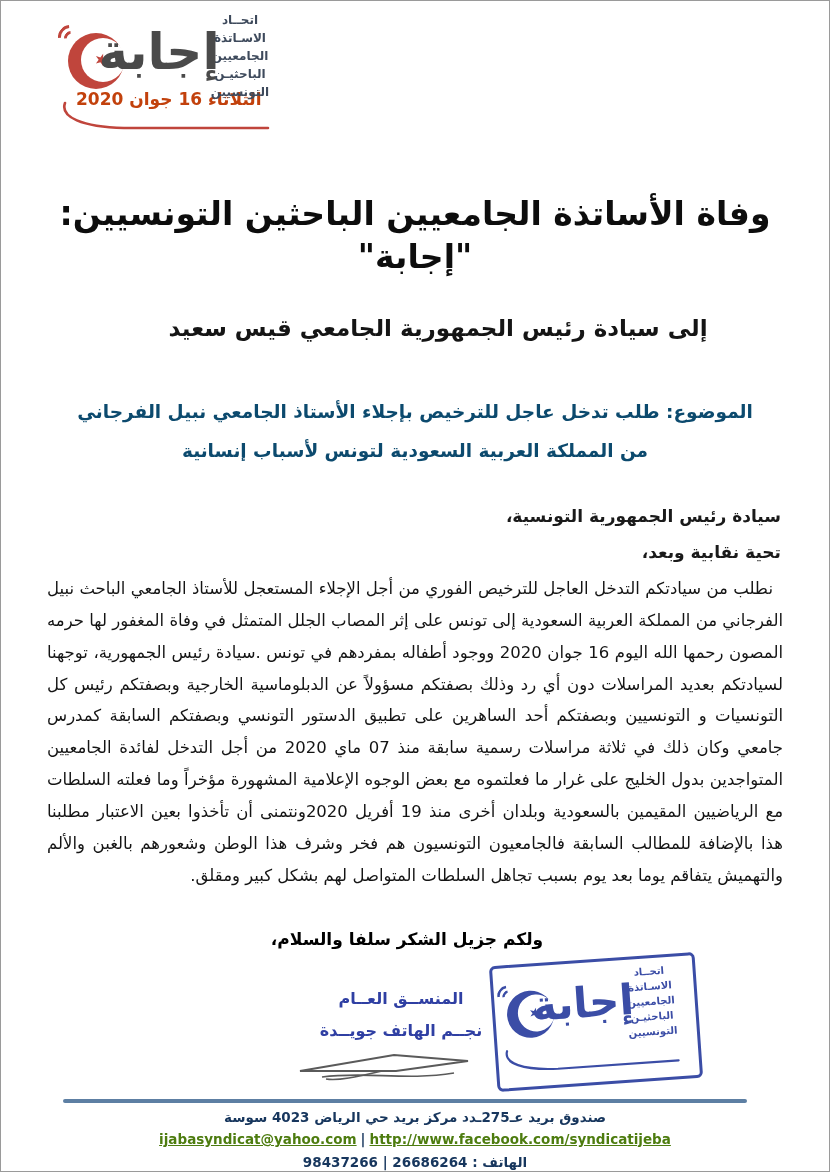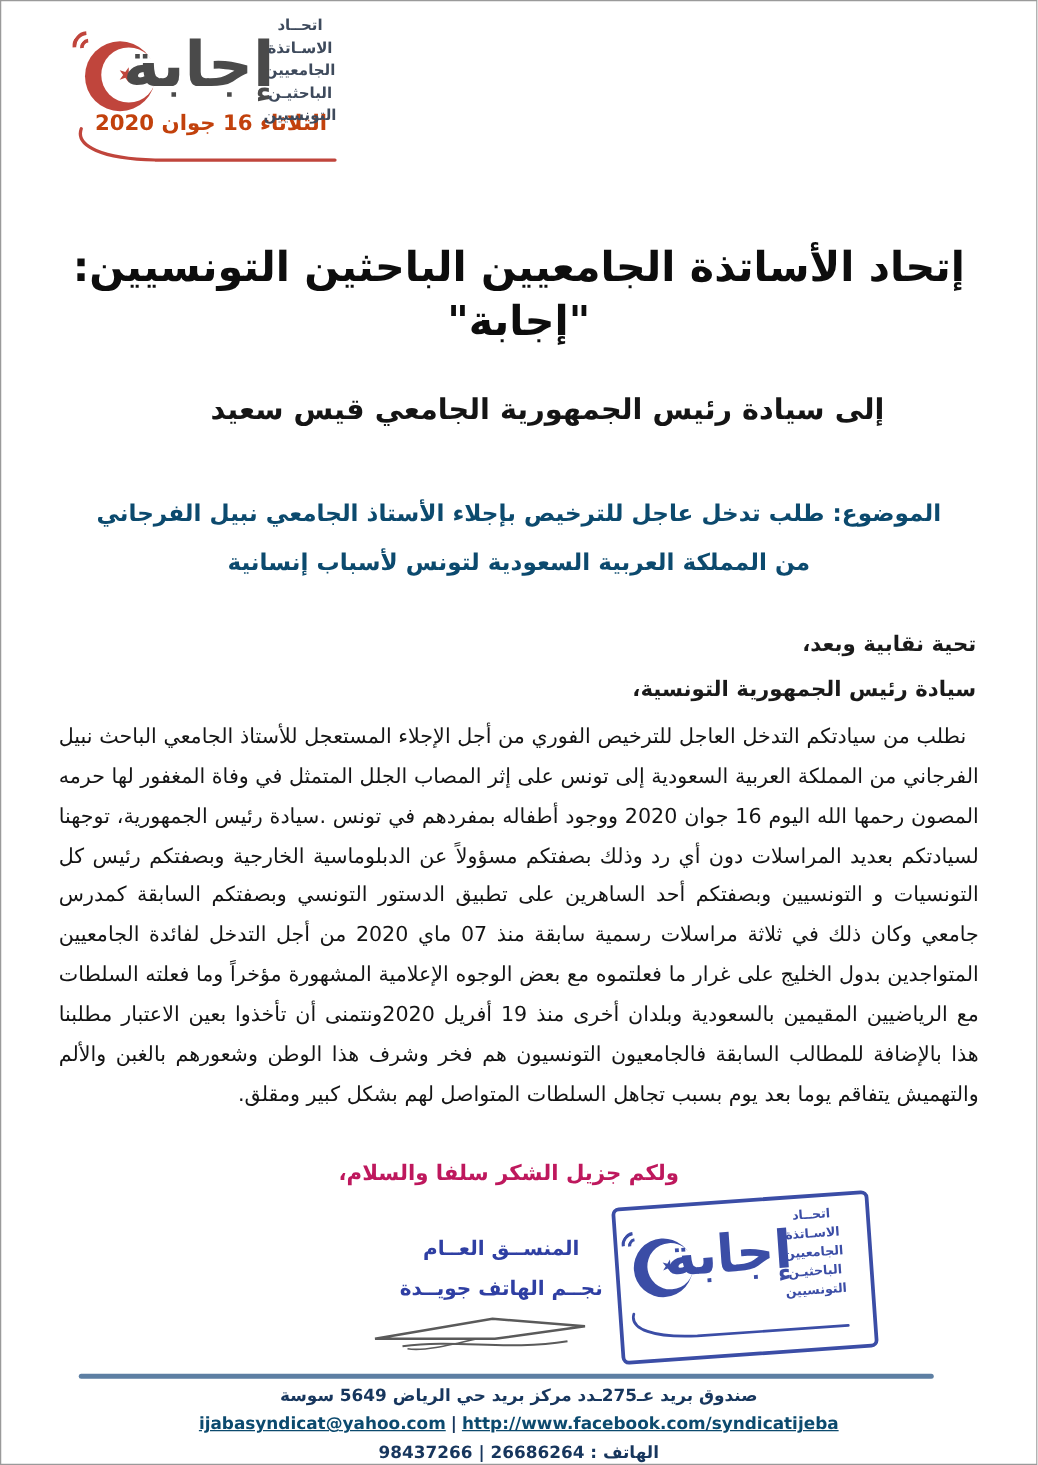--- a/index.html
+++ b/index.html
@@ -64,21 +64,21 @@
     position:absolute; top:498px; right:48px; left:48px; text-align:right;
     font-size:17px; font-weight:600; line-height:2.1; color:#1a1a1a;
   }
   .body-text {
     position:absolute; top:572px; right:46px; left:46px;
     font-size:16.5px; line-height:1.93; text-align:justify; direction:rtl;
     color:#141414; text-indent:10px; font-weight:500;
   }
   .closing {
     position:absolute; top:928px; left:0; right:16px; text-align:center;
-    font-size:17px; font-weight:600; color:#be185d;
+    font-size:17px; font-weight:600; color:#000000;
   }
 
   
   .signature {
     position:absolute; top:988px; left:300px; width:200px; text-align:center;
     color:#2f3fa3; font-weight:bold; direction:rtl;
   }
   .sig-title { font-size:16px; letter-spacing:1px; margin-bottom:13px; }
   .sig-name  { font-size:16px; letter-spacing:1px; }
   .sig-scribble { position:absolute; top:1040px; left:285px; width:200px; height:50px; color:#5a5a5a; }
@@ -95,21 +95,21 @@
   
   .footer-line {
     position:absolute; top:1098px; left:62px; width:684px; height:4px;
     background:#5d7fa3; border-radius:2px;
   }
   .footer {
     position:absolute; top:1105px; left:0; right:0; text-align:center;
     color:#17365d; font-size:13.5px; font-weight:bold; line-height:1.65;
   }
   .f-links { direction:ltr; unicode-bidi:embed; }
-  .f-links a { color:#0c4a6e; text-decoration:underline; cursor:pointer; }
+  .f-links a { color:#4d7c0f; text-decoration:underline; cursor:pointer; }
   .f-sep { color:#17365d; padding:0 4px; }
   .f-phone { direction:rtl; }
 </style>
 </head>
 <body>
 
 <div class="page">
 
   <div class="date">الثلاثاء 16 جوان 2020</div>
 
@@ -129,29 +129,29 @@
       <span>الاسـاتذة</span>
       <span>الجامعيين</span>
       <span>الباحثيـن</span>
       <span>التونسيين</span>
     </div>
     <svg class="logo-swoosh" viewBox="0 0 214 30" preserveAspectRatio="none">
       <path d="M7 2 C2 16 24 26 66 27 L210 27" fill="none" stroke="currentColor" stroke-width="2.6" stroke-linecap="round"></path>
     </svg>
   </div>
 
-  <div class="main-title">إتحاد الأساتذة الجامعيين الباحثين التونسيين: "إجابة"</div>
+  <div class="main-title">وفاة الأساتذة الجامعيين الباحثين التونسيين: "إجابة"</div>
 
   <div class="addressee">إلى سيادة رئيس الجمهورية الجامعي قيس سعيد</div>
 
   <div class="subject">الموضوع: طلب تدخل عاجل للترخيص بإجلاء الأستاذ الجامعي نبيل الفرجاني من المملكة العربية السعودية لتونس لأسباب إنسانية</div>
 
   <div class="salutation">
+    <div>سيادة رئيس الجمهورية التونسية،</div>
     <div>تحية نقابية وبعد،</div>
-    <div>سيادة رئيس الجمهورية التونسية،</div>
   </div>
 
   <div class="body-text">نطلب من سيادتكم التدخل العاجل للترخيص الفوري من أجل الإجلاء المستعجل للأستاذ الجامعي الباحث نبيل الفرجاني من المملكة العربية السعودية إلى تونس على إثر المصاب الجلل المتمثل في وفاة المغفور لها حرمه المصون رحمها الله اليوم 16 جوان 2020 ووجود أطفاله بمفردهم في تونس .سيادة رئيس الجمهورية، توجهنا لسيادتكم بعديد المراسلات دون أي رد وذلك بصفتكم مسؤولاً عن الدبلوماسية الخارجية وبصفتكم رئيس كل التونسيات و التونسيين وبصفتكم أحد الساهرين على تطبيق الدستور التونسي وبصفتكم السابقة كمدرس جامعي وكان ذلك في ثلاثة مراسلات رسمية سابقة منذ 07 ماي 2020 من أجل التدخل لفائدة الجامعيين المتواجدين بدول الخليج على غرار ما فعلتموه مع بعض الوجوه الإعلامية المشهورة مؤخراً وما فعلته السلطات مع الرياضيين المقيمين بالسعودية وبلدان أخرى منذ 19 أفريل 2020ونتمنى أن تأخذوا بعين الاعتبار مطلبنا هذا بالإضافة للمطالب السابقة فالجامعيون التونسيون هم فخر وشرف هذا الوطن وشعورهم بالغبن والألم والتهميش يتفاقم يوما بعد يوم بسبب تجاهل السلطات المتواصل لهم بشكل كبير ومقلق.</div>
 
   <div class="closing">ولكم جزيل الشكر سلفا والسلام،</div>
 
   <div class="signature">
     <div class="sig-title">المنســق العــام</div>
     <div class="sig-name">نجــم الهاتف جويــدة</div>
   </div>
@@ -181,20 +181,20 @@
         <span>التونسيين</span>
       </div>
       <svg class="logo-swoosh" viewBox="0 0 214 30" preserveAspectRatio="none">
         <path d="M7 2 C2 16 24 26 66 27 L210 27" fill="none" stroke="currentColor" stroke-width="2.6" stroke-linecap="round"></path>
       </svg>
     </div>
   </div>
 
   <div class="footer-line"></div>
   <div class="footer">
-    <div class="f-address">صندوق بريد عـ275ـدد مركز بريد حي الرياض 5649 سوسة</div>
+    <div class="f-address">صندوق بريد عـ275ـدد مركز بريد حي الرياض 4023 سوسة</div>
     <div class="f-links">
       <a>ijabasyndicat@yahoo.com</a><span class="f-sep">|</span><a>http://www.facebook.com/syndicatijeba</a>
     </div>
     <div class="f-phone">الهاتف : 26686264 | 98437266</div>
   </div>
 
 </div>
 
 </body></html>

